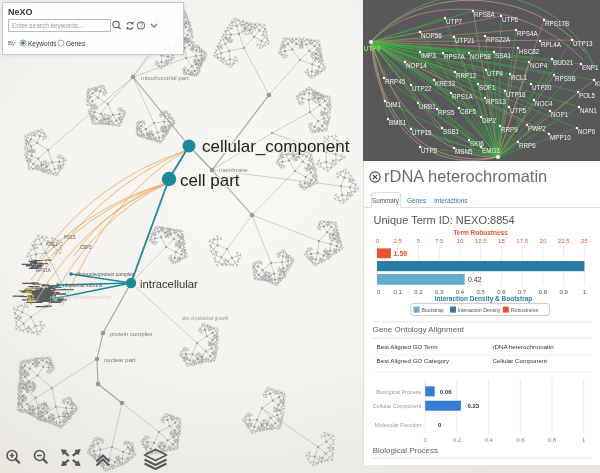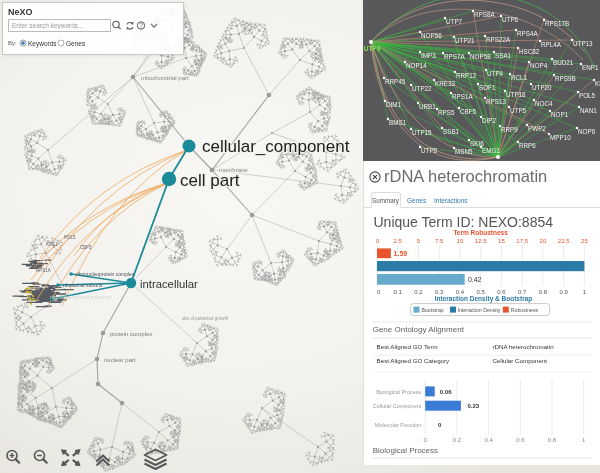--- a/index.html
+++ b/index.html
@@ -315,21 +315,21 @@
 <div style="position:absolute;left:363px;top:161px;width:237px;height:303.5px;background:#fff;border-left:1px solid #e0e0e0">
 <svg style="position:absolute;left:5px;top:10px" width="12" height="12" viewBox="0 0 12 12">
         <circle cx="6" cy="6" r="5.1" fill="none" stroke="#444" stroke-width="1.1"></circle>
         <path d="M3.8 3.8L8.2 8.2M8.2 3.8L3.8 8.2" stroke="#444" stroke-width="1.1"></path>
       </svg>
       <div style="position:absolute;left:20px;top:5.5px;font-size:16.5px;color:#6b6b6b">rDNA heterochromatin</div>
       <div style="position:absolute;left:0;top:46px;width:237px;height:1px;background:#ddd"></div>
       <div style="position:absolute;left:6.5px;top:30.5px;width:30px;height:16px;background:#fff;border:1px solid #ddd;border-bottom:1px solid #fff;border-radius:3px 3px 0 0;font-size:6.3px;color:#555;text-align:center;line-height:15px;box-sizing:border-box;z-index:2">Summary</div>
       <div style="position:absolute;left:43px;top:35.5px;font-size:6.5px;color:#337ab7">Genes</div>
       <div style="position:absolute;left:70px;top:35.5px;font-size:6.5px;color:#337ab7">Interactions</div>
-      <div style="position:absolute;left:9.5px;top:52.5px;font-size:14px;color:#555">Unique Term ID: NEXO:8854</div>
+      <div style="position:absolute;left:9.5px;top:52.5px;font-size:11px;color:#555">Unique Term ID: NEXO:8854</div>
 <svg width="237" height="304" style="position:absolute;left:0;top:0;pointer-events:none">
         <line x1="13.0" y1="84" x2="13.0" y2="125" stroke="#ddd" stroke-width="0.6"></line>
         <text x="12.0" y="82" font-size="6" fill="#e8542e" text-anchor="start" font-family="Liberation Sans, sans-serif">0</text>
         <line x1="33.7" y1="84" x2="33.7" y2="125" stroke="#ddd" stroke-width="0.6"></line>
         <text x="33.74" y="82" font-size="6" fill="#e8542e" text-anchor="middle" font-family="Liberation Sans, sans-serif">2.5</text>
         <line x1="54.5" y1="84" x2="54.5" y2="125" stroke="#ddd" stroke-width="0.6"></line>
         <text x="54.480000000000004" y="82" font-size="6" fill="#e8542e" text-anchor="middle" font-family="Liberation Sans, sans-serif">5</text>
         <line x1="75.2" y1="84" x2="75.2" y2="125" stroke="#ddd" stroke-width="0.6"></line>
         <text x="75.22" y="82" font-size="6" fill="#e8542e" text-anchor="middle" font-family="Liberation Sans, sans-serif">7.5</text>
         <line x1="96.0" y1="84" x2="96.0" y2="125" stroke="#ddd" stroke-width="0.6"></line>

